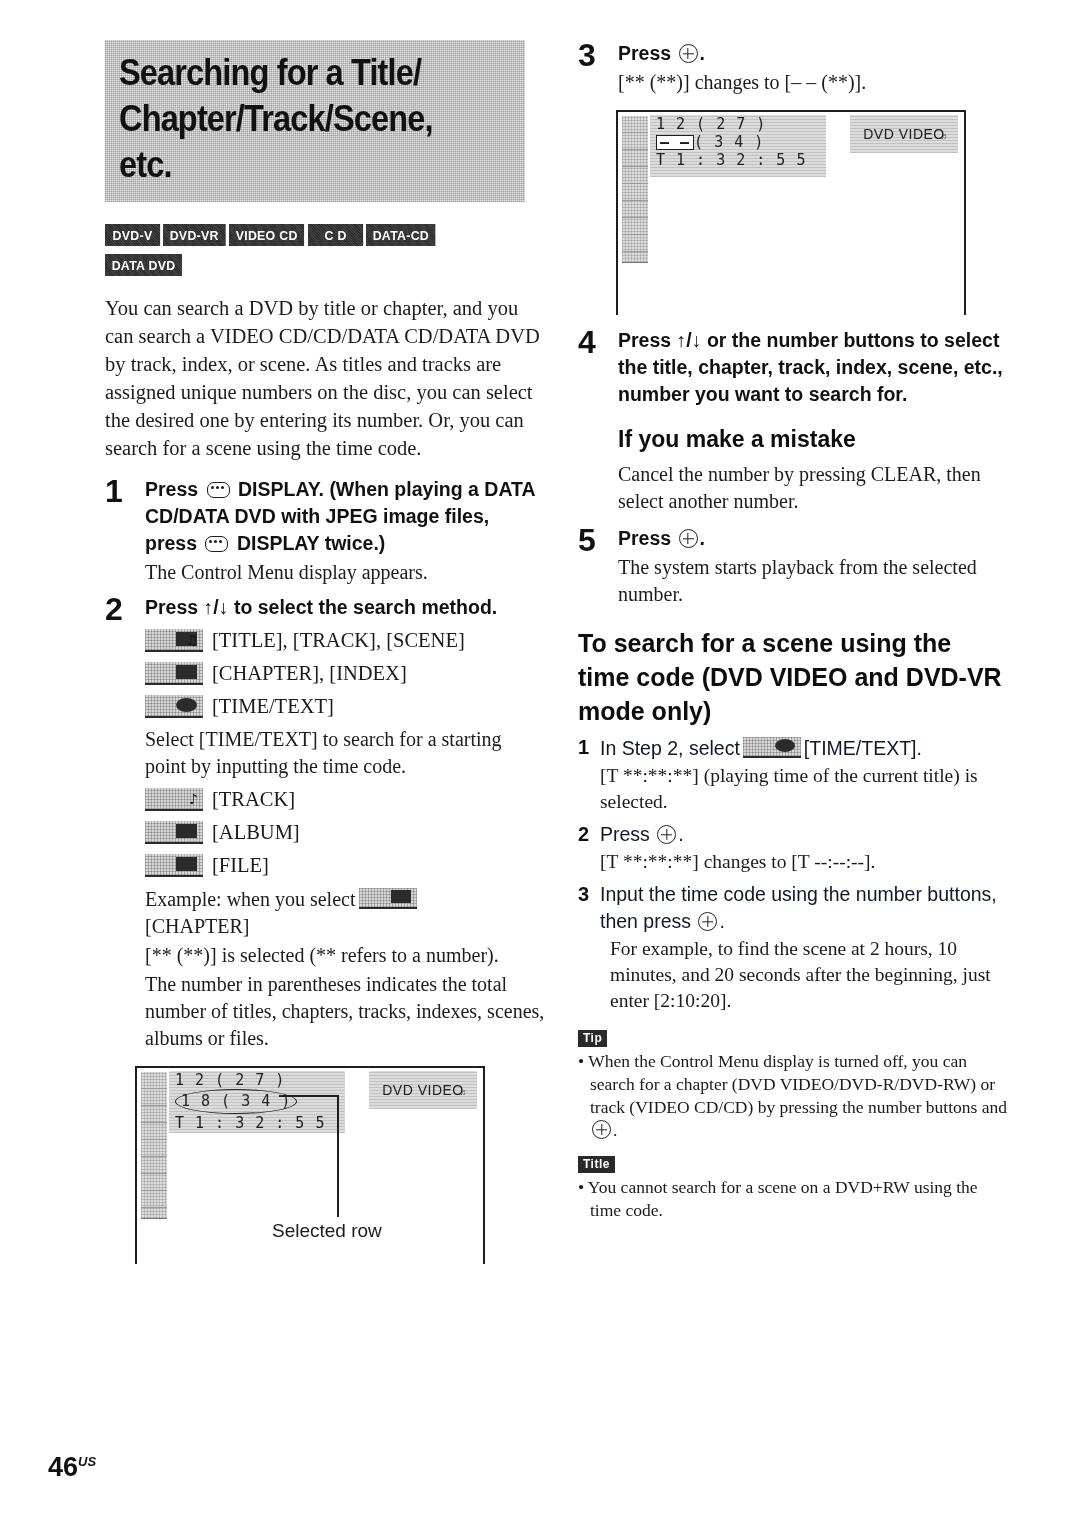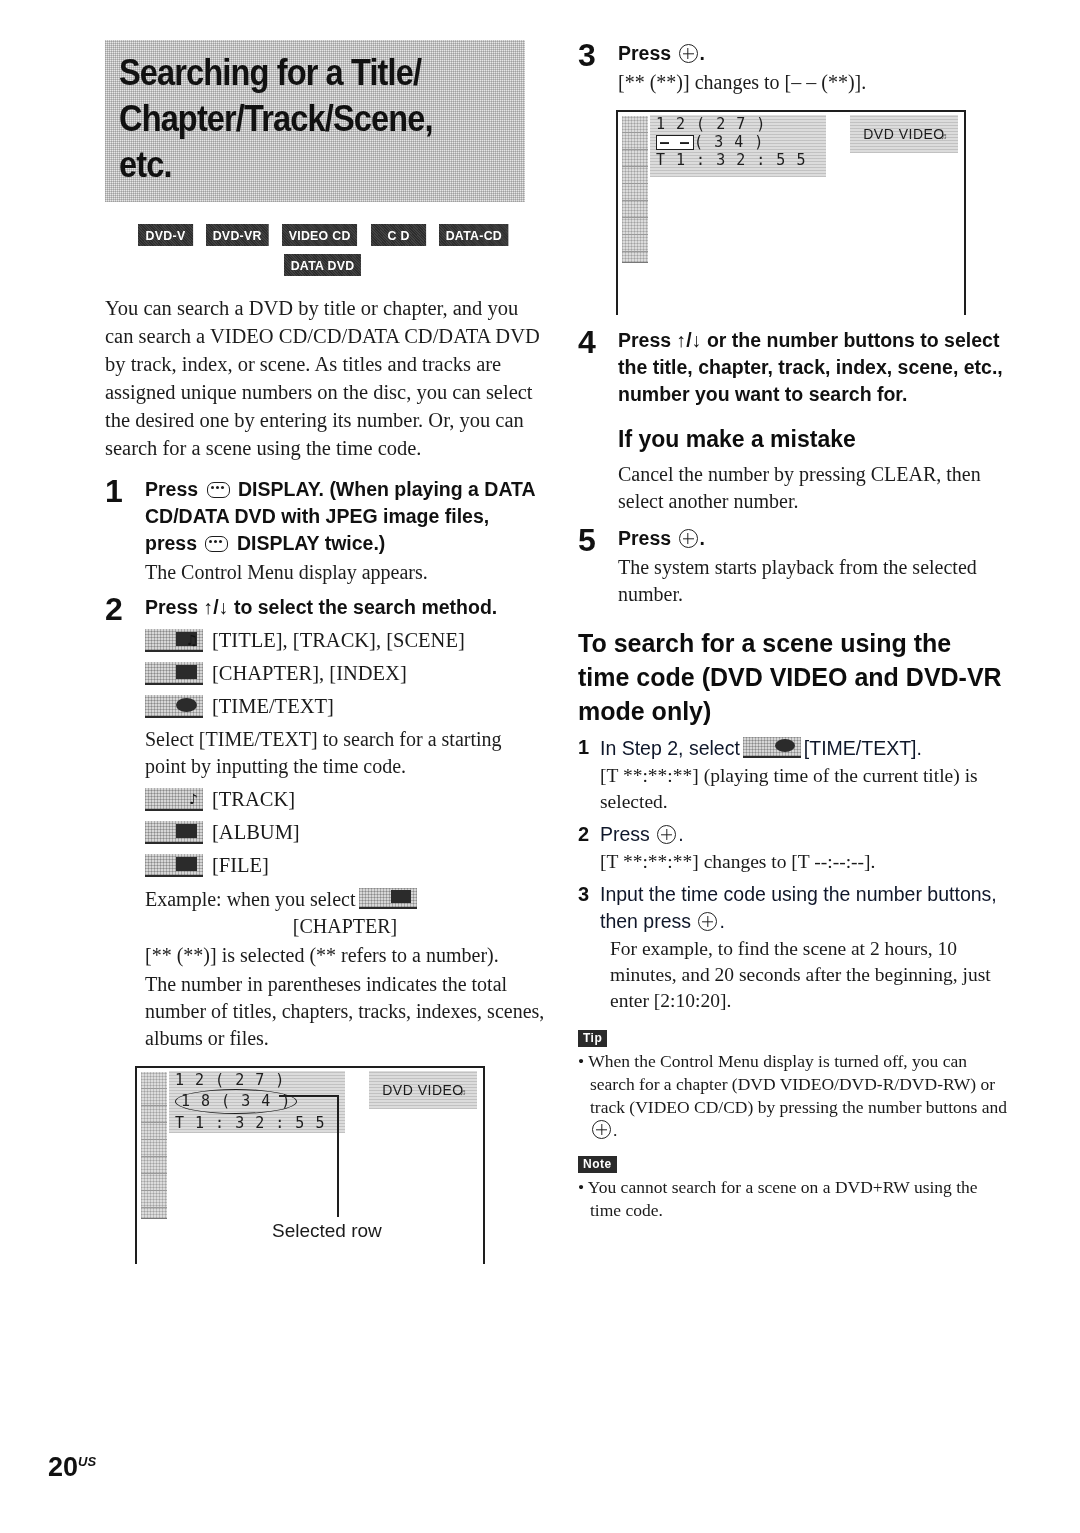--- a/index.html
+++ b/index.html
@@ -53,24 +53,22 @@
     letter-spacing: -1px;
     color: #111;
     transform: scaleX(0.88);
     transform-origin: left center;
     white-space: nowrap;
   }
 
   
   .badge-row {
     display: flex;
-    gap: 10px;
     margin-bottom: 8px;
     flex-wrap: wrap;
-    justify-content: center;
   }
   .badge {
     display: inline-flex;
     align-items: center;
     justify-content: center;
     height: 22px;
     min-width: 58px;
     padding: 0 7px;
     box-sizing: border-box;
     background:
@@ -514,21 +512,21 @@
         <div class="icon-line">
           <span class="cm-icon">
               <span class="blk"></span>
             </span>
           <span class="icon-label">[FILE]</span>
         </div>
 
         <p class="step-desc" style="margin-top:4px;">
           <span>Example: when you select</span><span class="inline-icon"><span class="blk"></span></span>
         </p>
-        <p class="step-desc" style="margin-top:0;text-align:center;">[CHAPTER]</p>
+        <p class="step-desc" style="margin-top:0;">[CHAPTER]</p>
         <p class="step-desc" style="margin-top:2px;">[** (**)] is selected (** refers to a number).</p>
         <p class="step-desc" style="margin-top:2px;">The number in parentheses indicates the total number of titles, chapters, tracks, indexes, scenes, albums or files.</p>
       </div>
     </div>
 
     <div class="tv">
       <div class="tv-sidebar">
         <i></i>
           <i></i>
           <i></i>
@@ -630,21 +628,21 @@
         <p class="substep-desc" style="padding-left:10px;">For example, to find the scene at 2 hours, 10 minutes, and 20 seconds after the beginning, just enter [2:10:20].</p>
       </div>
     </div>
 
     <div>
       <span class="tag">Tip</span>
       <p class="bullet-p">• <span>When the Control Menu display is turned off, you can search for a chapter (DVD VIDEO/DVD-R/DVD-RW) or track (VIDEO CD/CD) by pressing the number buttons and</span> <span class="btn-enter"></span><span>.</span></p>
     </div>
 
     <div>
-      <span class="tag">Note</span>
+      <span class="tag">Title</span>
       <p class="bullet-p">• <span>You cannot search for a scene on a DVD+RW using the time code.</span></p>
     </div>
 
   </div>
 
-  <div class="folio"><span>20</span><sup>US</sup></div>
+  <div class="folio"><span>46</span><sup>US</sup></div>
 
 </div>
 
 </body></html>

